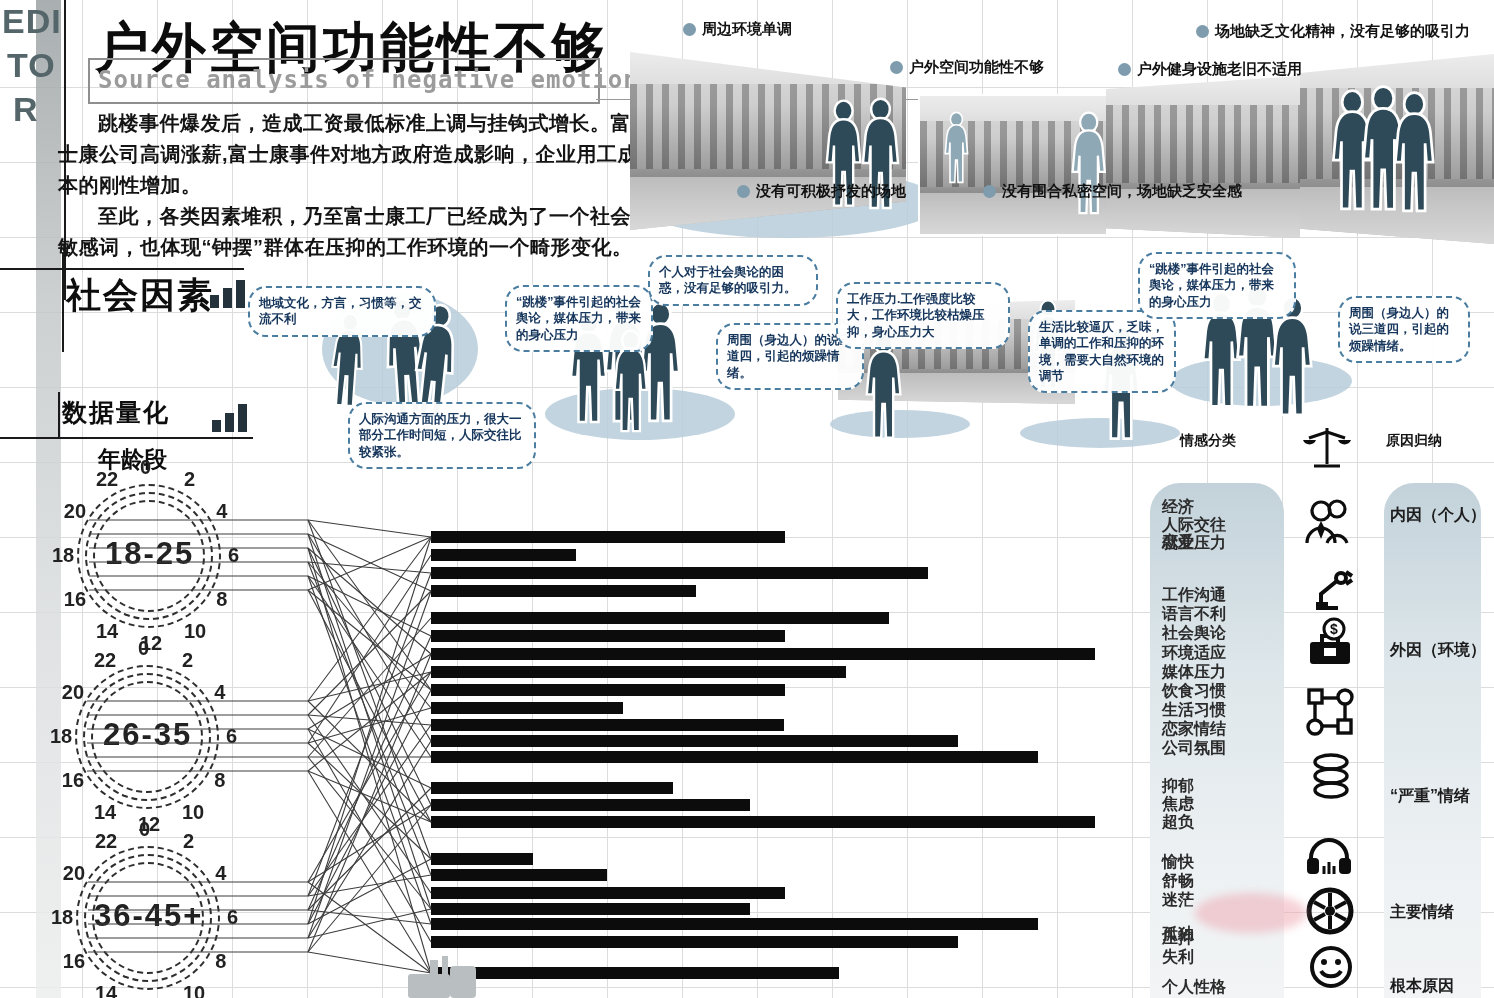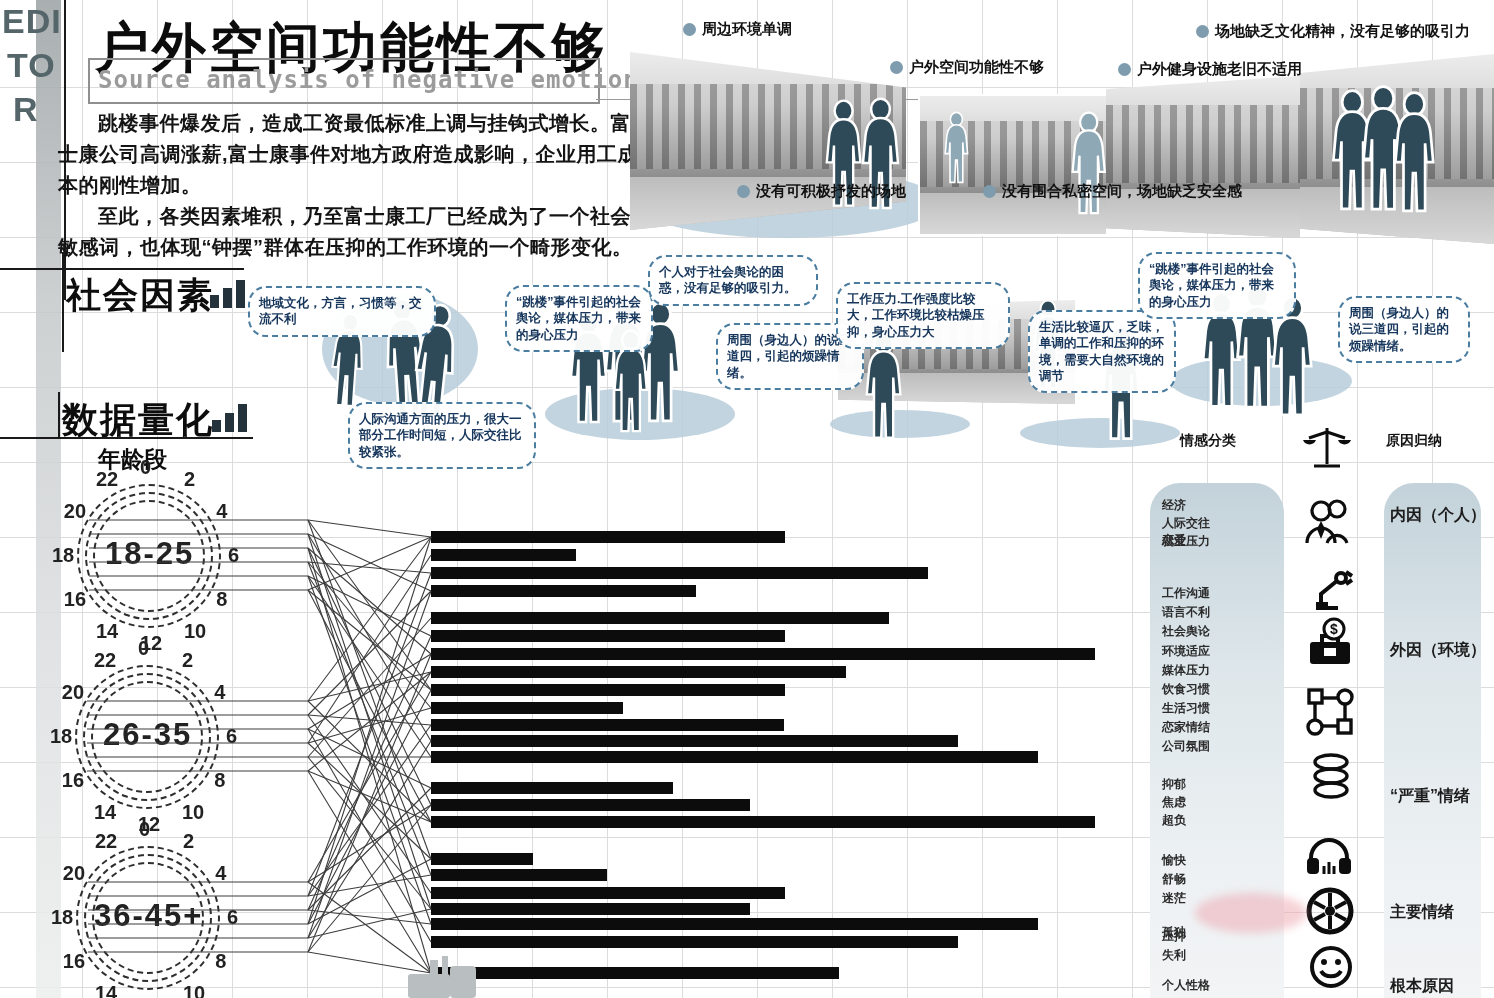--- a/index.html
+++ b/index.html
@@ -37,21 +37,21 @@
   .callout{position:absolute;background:rgba(255,255,255,.96);border:2px dashed #4a7da0;border-radius:18px;
       padding:7px 9px;font-size:12.5px;font-weight:bold;color:#16365c;line-height:1.3;z-index:30;}
   .plabel{position:absolute;display:flex;align-items:center;gap:6px;font-size:15px;font-weight:bold;color:#111;
       white-space:nowrap;z-index:25;}
   .plabel .dot{width:13px;height:13px;border-radius:50%;background:#7e9cad;flex:0 0 auto;}
   .ring{position:absolute;}
   .ring .c{position:absolute;border:2px dashed #2e2e2e;border-radius:50%;}
   .ring .lbl{position:absolute;font-weight:bold;font-size:31px;color:#222;letter-spacing:2px;white-space:nowrap;}
   .tick{position:absolute;font-weight:bold;font-size:20px;color:#222;}
   .bar{position:absolute;height:12px;background:#0c0c0c;}
-  .cat{position:absolute;font-size:12px;font-weight:bold;color:#2b2b2b;white-space:nowrap;z-index:12;}
+  .cat{position:absolute;font-size:16px;font-weight:bold;color:#2b2b2b;white-space:nowrap;z-index:12;}
   .rlabel{position:absolute;font-size:16px;font-weight:bold;color:#1c1c1c;white-space:nowrap;z-index:12;}
   .panel{position:absolute;border-radius:30px 30px 0 0;
       background:linear-gradient(180deg,#c3d2da 0%,#dde6ea 35%,#edf1f3 75%,#f2f4f5 100%);z-index:8;}
   .cls-h{position:absolute;font-size:14px;font-weight:bold;color:#141414;white-space:nowrap;}
   .icon{position:absolute;z-index:12;}
   .watermark{position:absolute;background:rgba(238,166,176,.5);border-radius:50%;filter:blur(4px);z-index:20;}
   svg text{font-family:"Liberation Sans","DejaVu Sans",sans-serif;}
 </style>
 </head>
 <body>
@@ -83,21 +83,21 @@
 
   <div class="hline" style="left:0;top:268px;width:244px;height:2px;"></div>
   <div class="hline" style="left:62px;top:252px;width:2px;height:100px;"></div>
   <div class="section-h" style="left:66px;top:272px;font-size:35px;letter-spacing:2px;">社会因素</div>
   <div class="bars-icon" style="left:210px;top:280px;height:28px;">
     <i style="height:13px"></i>
       <i style="height:20px"></i>
       <i style="height:28px"></i>
   </div>
 
-  <div class="section-h" style="left:62px;top:396px;font-size:36px;letter-spacing:2px;">数据量化</div>
+  <div class="section-h" style="left:62px;top:396px;font-size:25px;letter-spacing:2px;">数据量化</div>
   <div class="bars-icon" style="left:212px;top:404px;height:28px;">
     <i style="height:12px"></i>
       <i style="height:19px"></i>
       <i style="height:28px"></i>
   </div>
   <div class="hline" style="left:0;top:437px;width:253px;height:2px;"></div>
   <div class="hline" style="left:58px;top:392px;width:2px;height:47px;"></div>
 
   <div class="section-h" style="left:98px;top:444px;font-size:23px;">年龄段</div>
 

